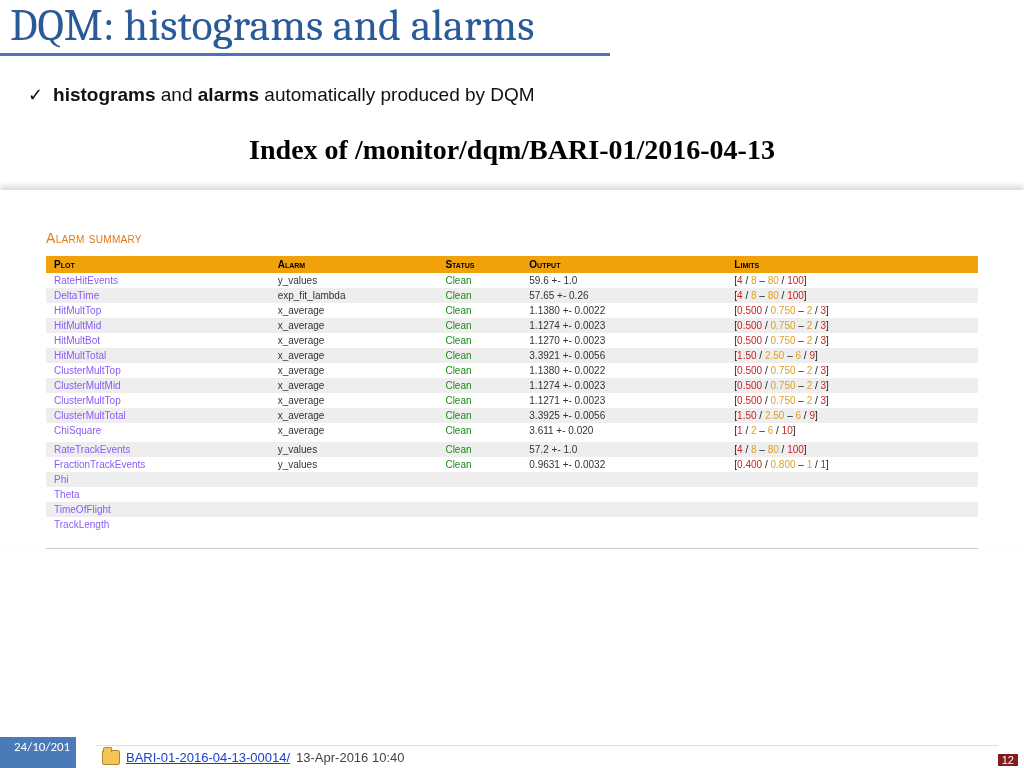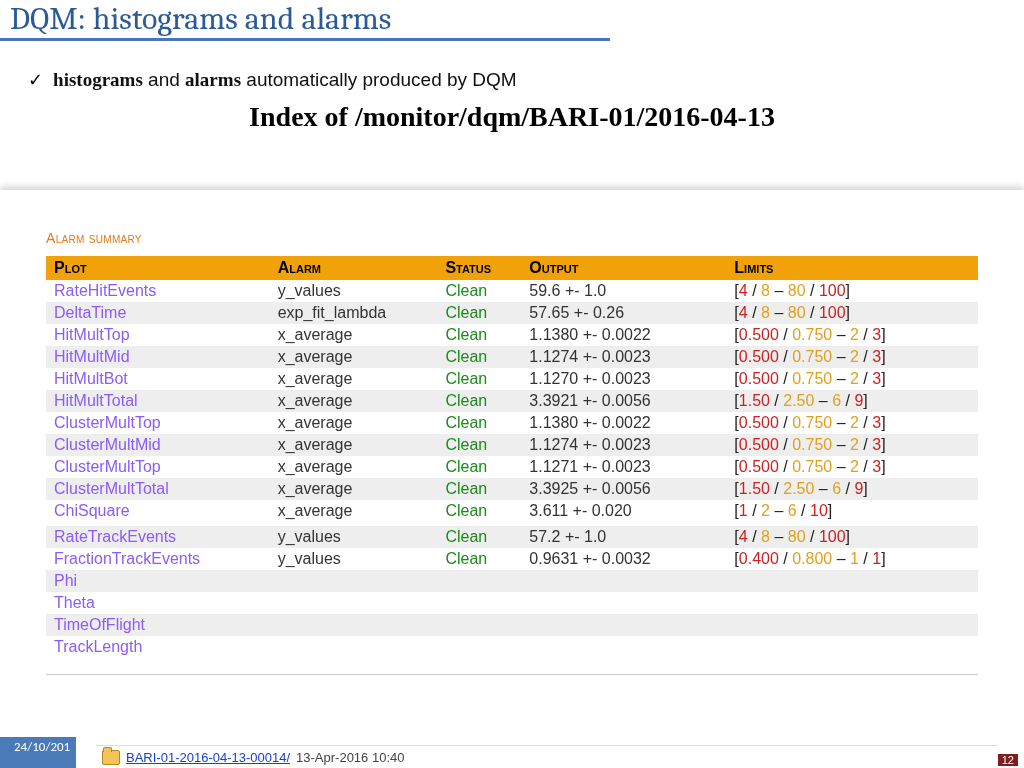--- a/index.html
+++ b/index.html
@@ -7,50 +7,50 @@
     padding: 0;
     width: 1024px;
     height: 768px;
     font-family: "Helvetica Neue", Arial, sans-serif;
     background: #fff;
     overflow: hidden;
     position: relative;
   }
   .slide-title {
     font-family: "Cambria", "Georgia", serif;
-    font-size: 32px;
+    font-size: 44px;
     color: #2a5a97;
     margin: 0;
     padding: 0 0 0 10px;
     font-weight: 400;
     border-bottom: 3px solid #4a74b8;
     width: 600px;
     line-height: 1.2;
   }
   .bullet-row {
     display: flex;
     align-items: center;
     margin: 28px 0 0 28px;
     font-size: 19px;
     color: #111;
   }
   .bullet-row .check {
     font-size: 18px;
     margin-right: 10px;
     color: #000;
   }
-  .bullet-row b { font-weight: 700; font-family: Liberation Serif, serif; }
+  .bullet-row b { font-weight: 700; }
 
   .partial-heading {
     font-family: "Times New Roman", serif;
     font-weight: 700;
     font-size: 28px;
     color: #000;
     text-align: center;
-    margin-top: 10px;
+    margin-top: 28px;
     white-space: nowrap;
     overflow: hidden;
     height: 32px;
   }
 
   .alarm-panel {
     position: absolute;
     left: 0;
     top: 190px;
     width: 1024px;
@@ -64,21 +64,21 @@
   .section-label {
     color: #e37a1c;
     font-variant: small-caps;
     font-size: 14px;
     letter-spacing: 0.3px;
     margin-bottom: 10px;
   }
   table.alarm {
     width: 100%;
     border-collapse: collapse;
-    font-size: 16px;
+    font-size: 10px;
     table-layout: fixed;
   }
   table.alarm th {
     background: #f1a20a;
     color: #000;
     text-align: left;
     padding: 3px 8px;
     font-variant: small-caps;
     font-weight: 700;
   }

